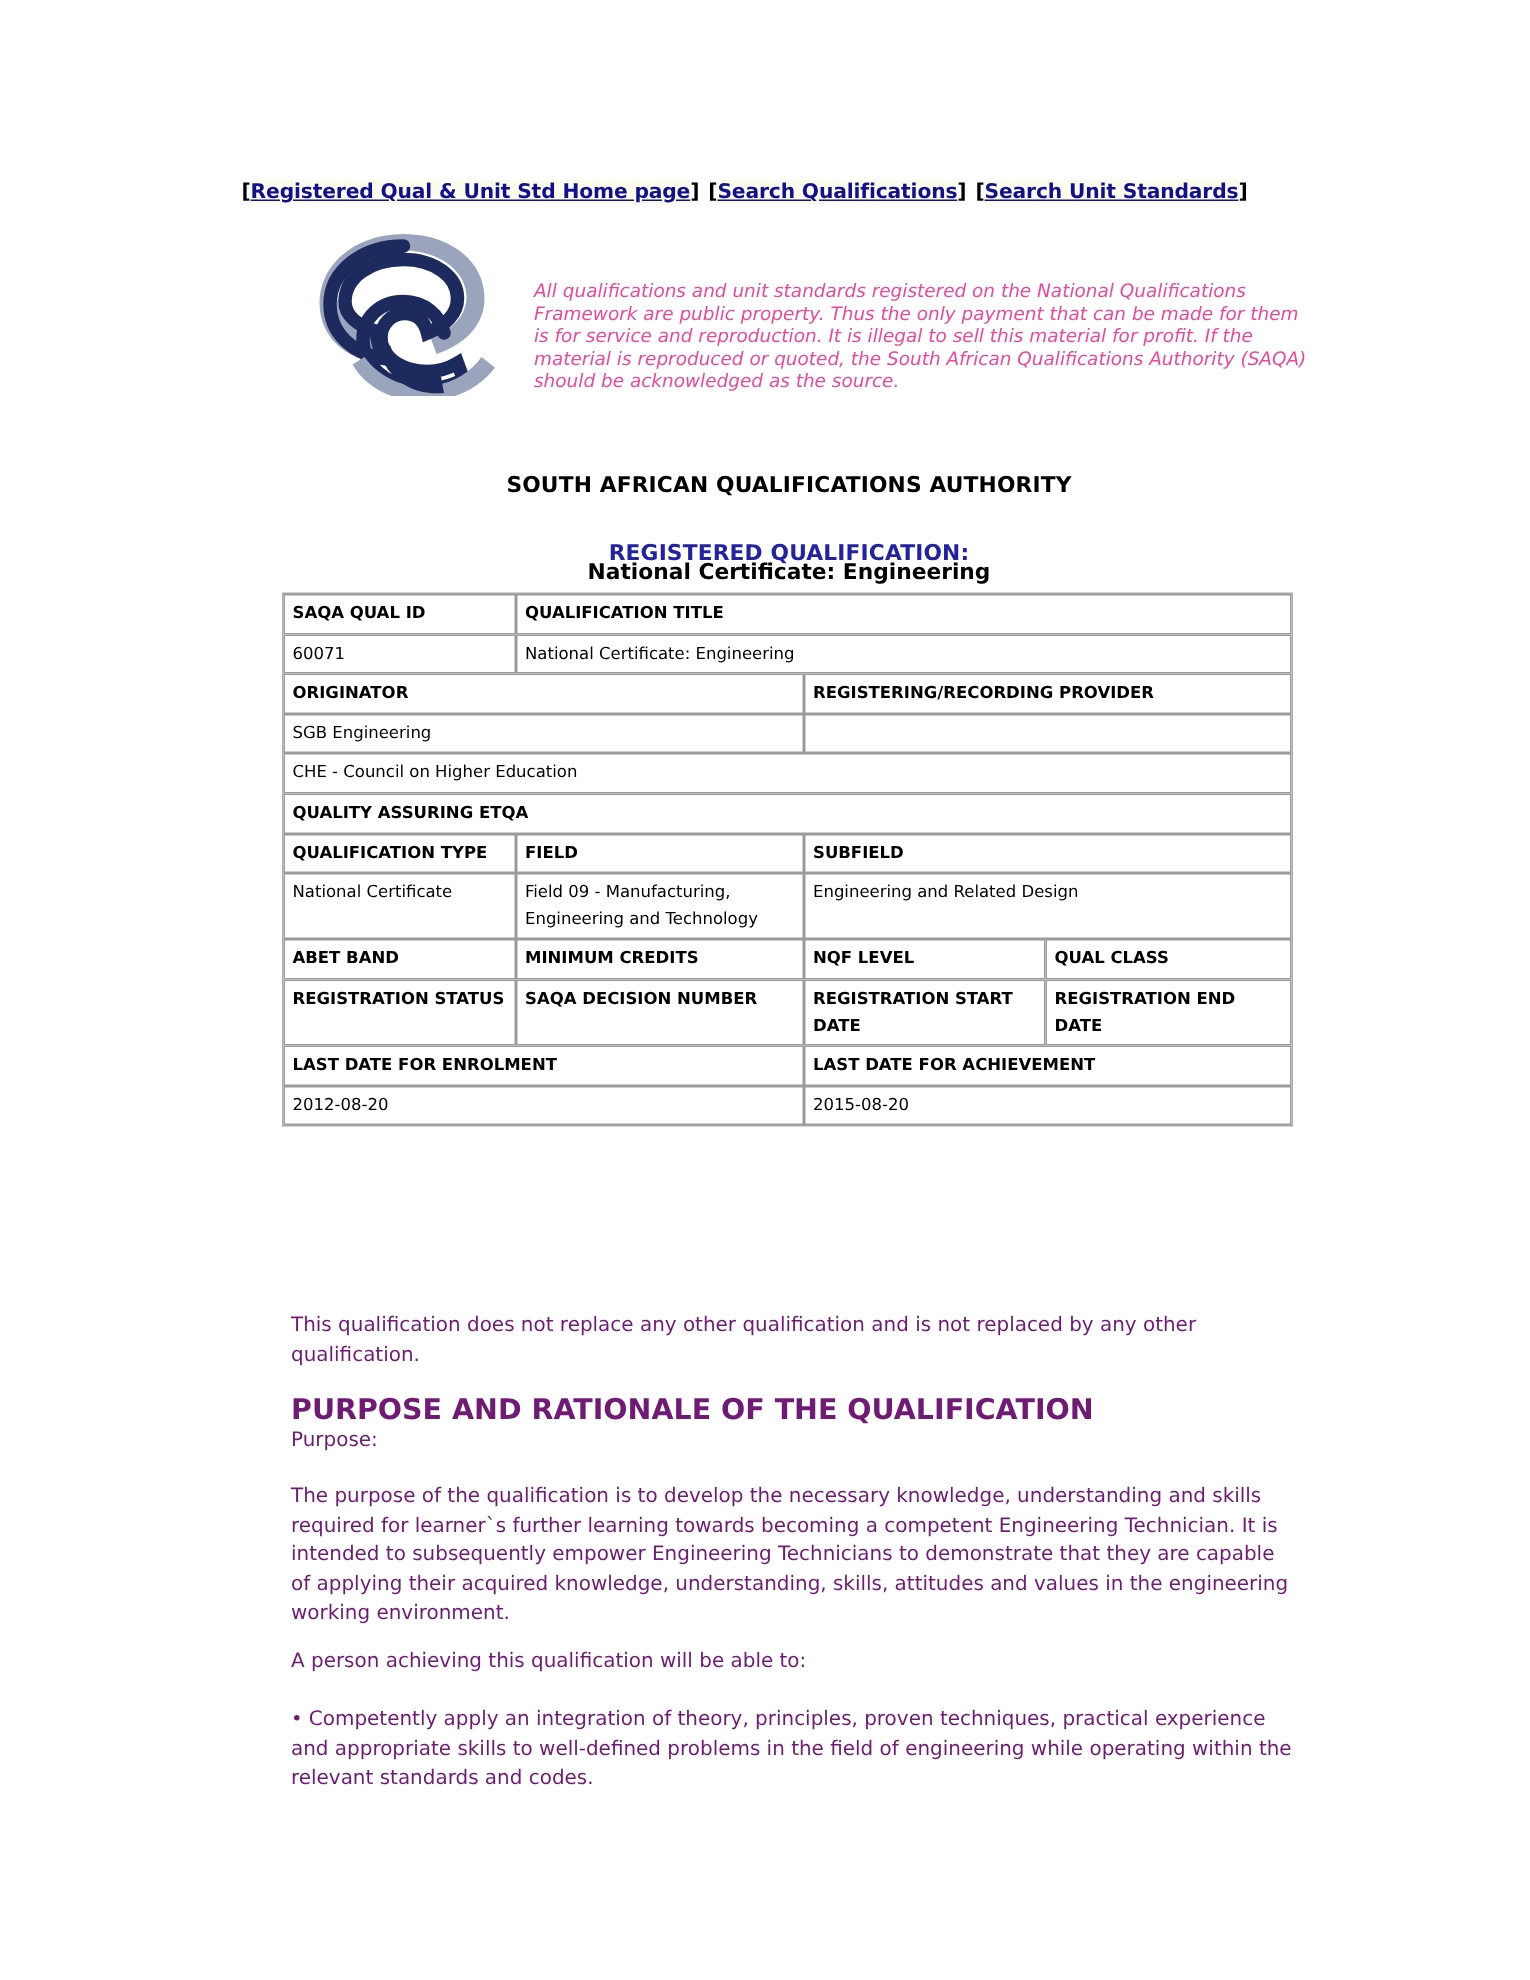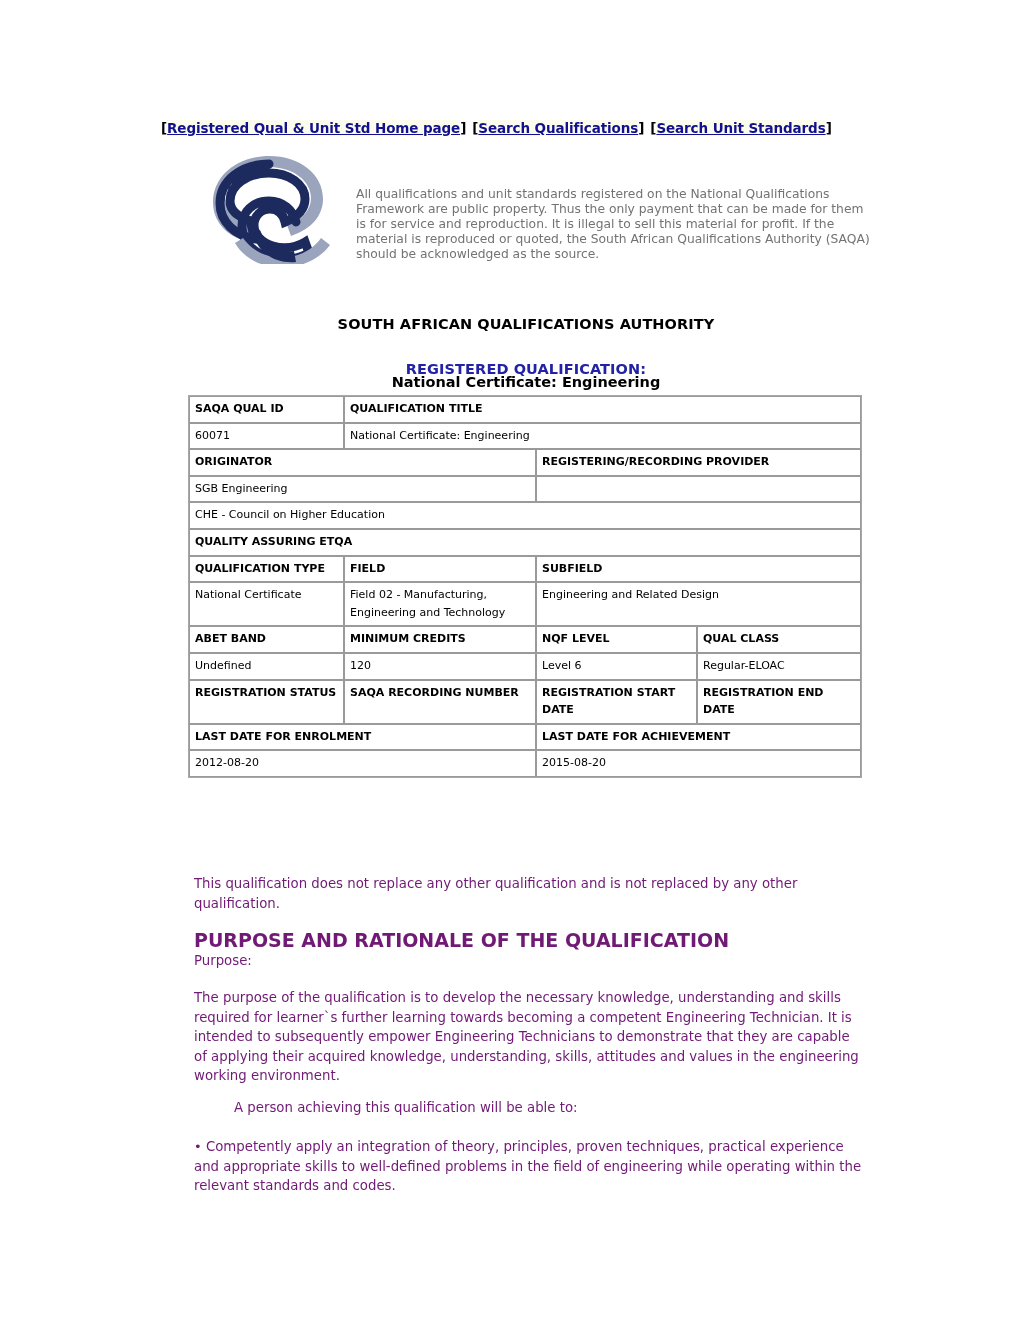--- a/index.html
+++ b/index.html
@@ -85,21 +85,22 @@
     white-space: nowrap;
   }
 
   
   .disclaimer {
     position: absolute;
     left: 340px;
     top: 187px;
     width: 516px;
     font-size: 12.3px;
-    color: #737373;
+    font-style: italic;
+    color: #ec4899;
     line-height: 15.1px;
     text-align: left;
   }
 
   
   .heading-block {
     position: absolute;
     left: 0;
     top: 314px;
     width: 1020px;
@@ -166,21 +167,21 @@
     color: #701a75;
   }
   .b-replace { top: 874px; }
   .b-purpose-head {
     top: 931px;
     font-weight: bold;
     font-size: 19px;
   }
   .b-purpose-label { top: 951px; }
   .b-purpose-para { top: 988px; }
-  .b-person { top: 1098px; margin-left: 40px; }
+  .b-person { top: 1098px; }
   .b-bullet { top: 1137px; }
   .b-bullet .dot {
     font-size: 13px;
   }
 </style>
 </head>
 <body>
 
 <div class="page">
 
@@ -248,38 +249,32 @@
       <tr>
         <td class="hd" colspan="4">QUALITY ASSURING ETQA</td>
       </tr>
       <tr>
         <td class="hd">QUALIFICATION TYPE</td>
         <td class="hd">FIELD</td>
         <td class="hd" colspan="2">SUBFIELD</td>
       </tr>
       <tr>
         <td>National Certificate</td>
-        <td>Field 02 - Manufacturing, Engineering and Technology</td>
+        <td>Field 09 - Manufacturing, Engineering and Technology</td>
         <td colspan="2">Engineering and Related Design</td>
       </tr>
       <tr>
         <td class="hd">ABET BAND</td>
         <td class="hd">MINIMUM CREDITS</td>
         <td class="hd">NQF LEVEL</td>
         <td class="hd">QUAL CLASS</td>
       </tr>
       <tr>
-        <td>Undefined</td>
-        <td>120</td>
-        <td>Level 6</td>
-        <td>Regular-ELOAC</td>
-      </tr>
-      <tr>
         <td class="hd">REGISTRATION STATUS</td>
-        <td class="hd">SAQA RECORDING NUMBER</td>
+        <td class="hd">SAQA DECISION NUMBER</td>
         <td class="hd">REGISTRATION START DATE</td>
         <td class="hd">REGISTRATION END DATE</td>
       </tr>
       <tr>
         <td class="hd" colspan="2">LAST DATE FOR ENROLMENT</td>
         <td class="hd" colspan="2">LAST DATE FOR ACHIEVEMENT</td>
       </tr>
       <tr>
         <td colspan="2">2012-08-20</td>
         <td colspan="2">2015-08-20</td>

